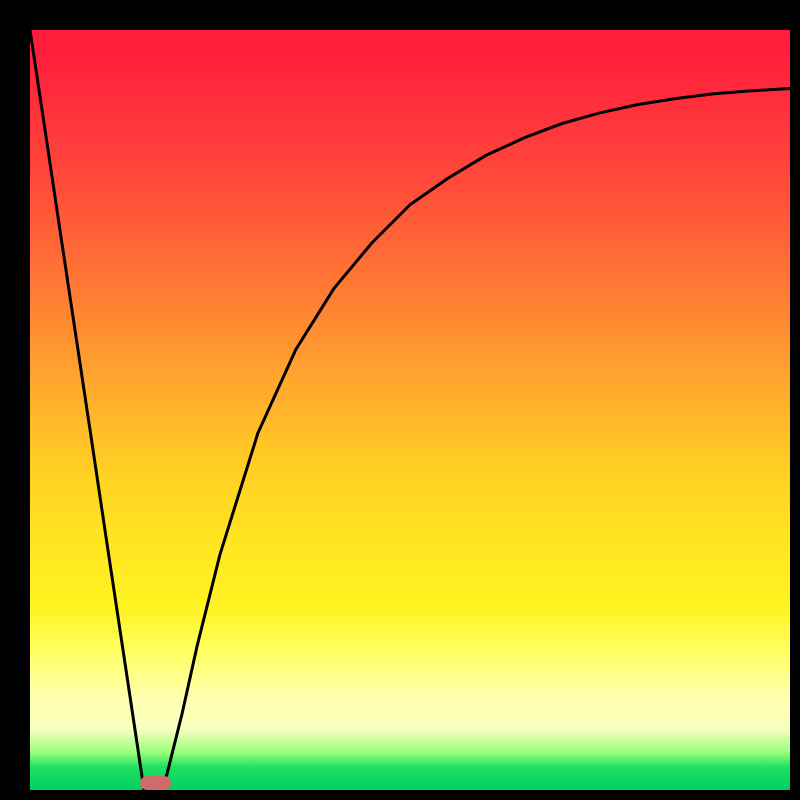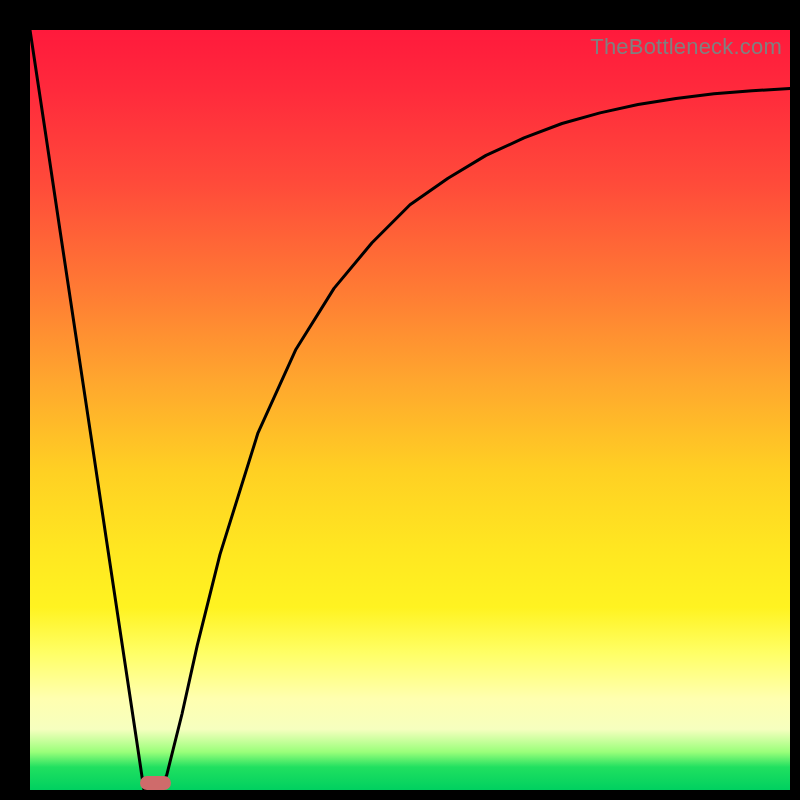--- a/index.html
+++ b/index.html
@@ -66,21 +66,20 @@
     background: #cf6b6b;
   }
 </style>
 </head>
 <body>
 
 <div class="frame">
 
   <div class="plot">
 
-    <div class="watermark">TheBottleneck.com</div>
 
     <svg class="curves" viewBox="0 0 760 760" preserveAspectRatio="none">
       <path d="M0.00 0.00 L15.20 101.08 L30.40 202.92 L45.60 304.00 L60.80 405.08 L76.00 506.92 L91.20 608.00 L106.40 709.08 L114.00 760.00 L121.60 760.00 L129.20 760.00 L136.80 744.80 L152.00 684.00 L167.20 615.60 L190.00 524.40 L228.00 402.80 L266.00 319.20 L304.00 258.40 L342.00 212.80 L380.00 174.80 L418.00 148.20 L456.00 125.40 L494.00 107.92 L532.00 93.48 L570.00 82.84 L608.00 74.48 L646.00 68.40 L684.00 63.84 L722.00 60.80 L760.00 58.52" fill="none" stroke="#000" stroke-width="3" stroke-linejoin="round" stroke-linecap="round"></path>
     </svg>
 
     <div class="marker" style="left: 110.2px; width: 30.4px; bottom: 0px; background: rgb(207, 107, 107);"></div>
 
   </div>
 
 </div>

